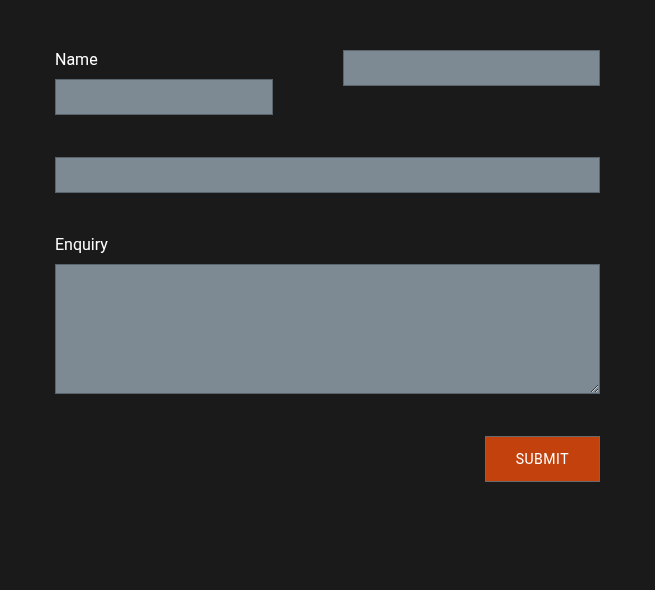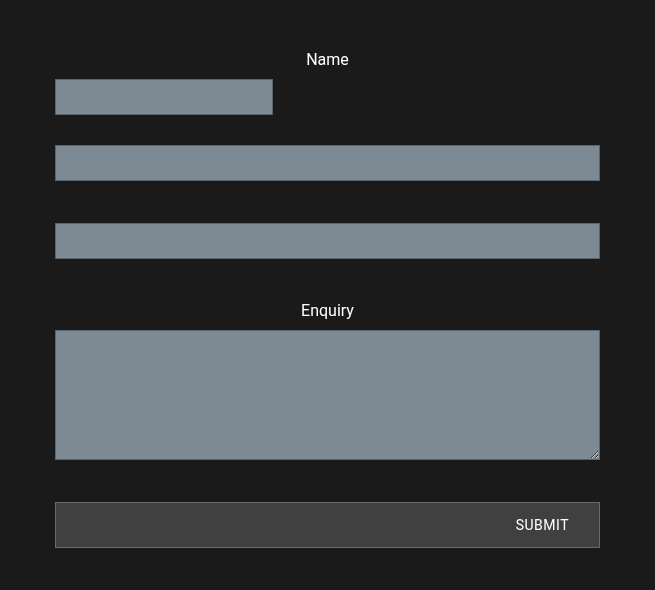--- a/index.html
+++ b/index.html
@@ -1,19 +1,18 @@
 <!DOCTYPE html>
 <html><head>
   <meta charset="utf-8">
   <style>
     * {
       box-sizing: border-box;
       margin: 0;
       padding: 0;
-      flex-direction: column;
     }
     body {
       background: #1a1a1a;
       font-family: -apple-system, BlinkMacSystemFont, "Segoe UI", Roboto, Arial, sans-serif;
       width: 655px;
       height: 590px;
       padding: 50px 55px 40px 55px;
       color: #ffffff;
     }
     .form-row {
@@ -77,21 +76,21 @@
       resize: both;
       outline: none;
       font-family: inherit;
     }
     .button-row {
       display: flex;
       justify-content: flex-end;
       margin-top: 10px;
     }
     .submit-button {
-      background: #404040;
+      background: #c2410c;
       border: 1px solid #6a6a6a;
       color: #ffffff;
       font-size: 14px;
       letter-spacing: 0.5px;
       padding: 14px 30px;
       cursor: pointer;
       font-family: inherit;
       text-align: right;
     }
   </style>

